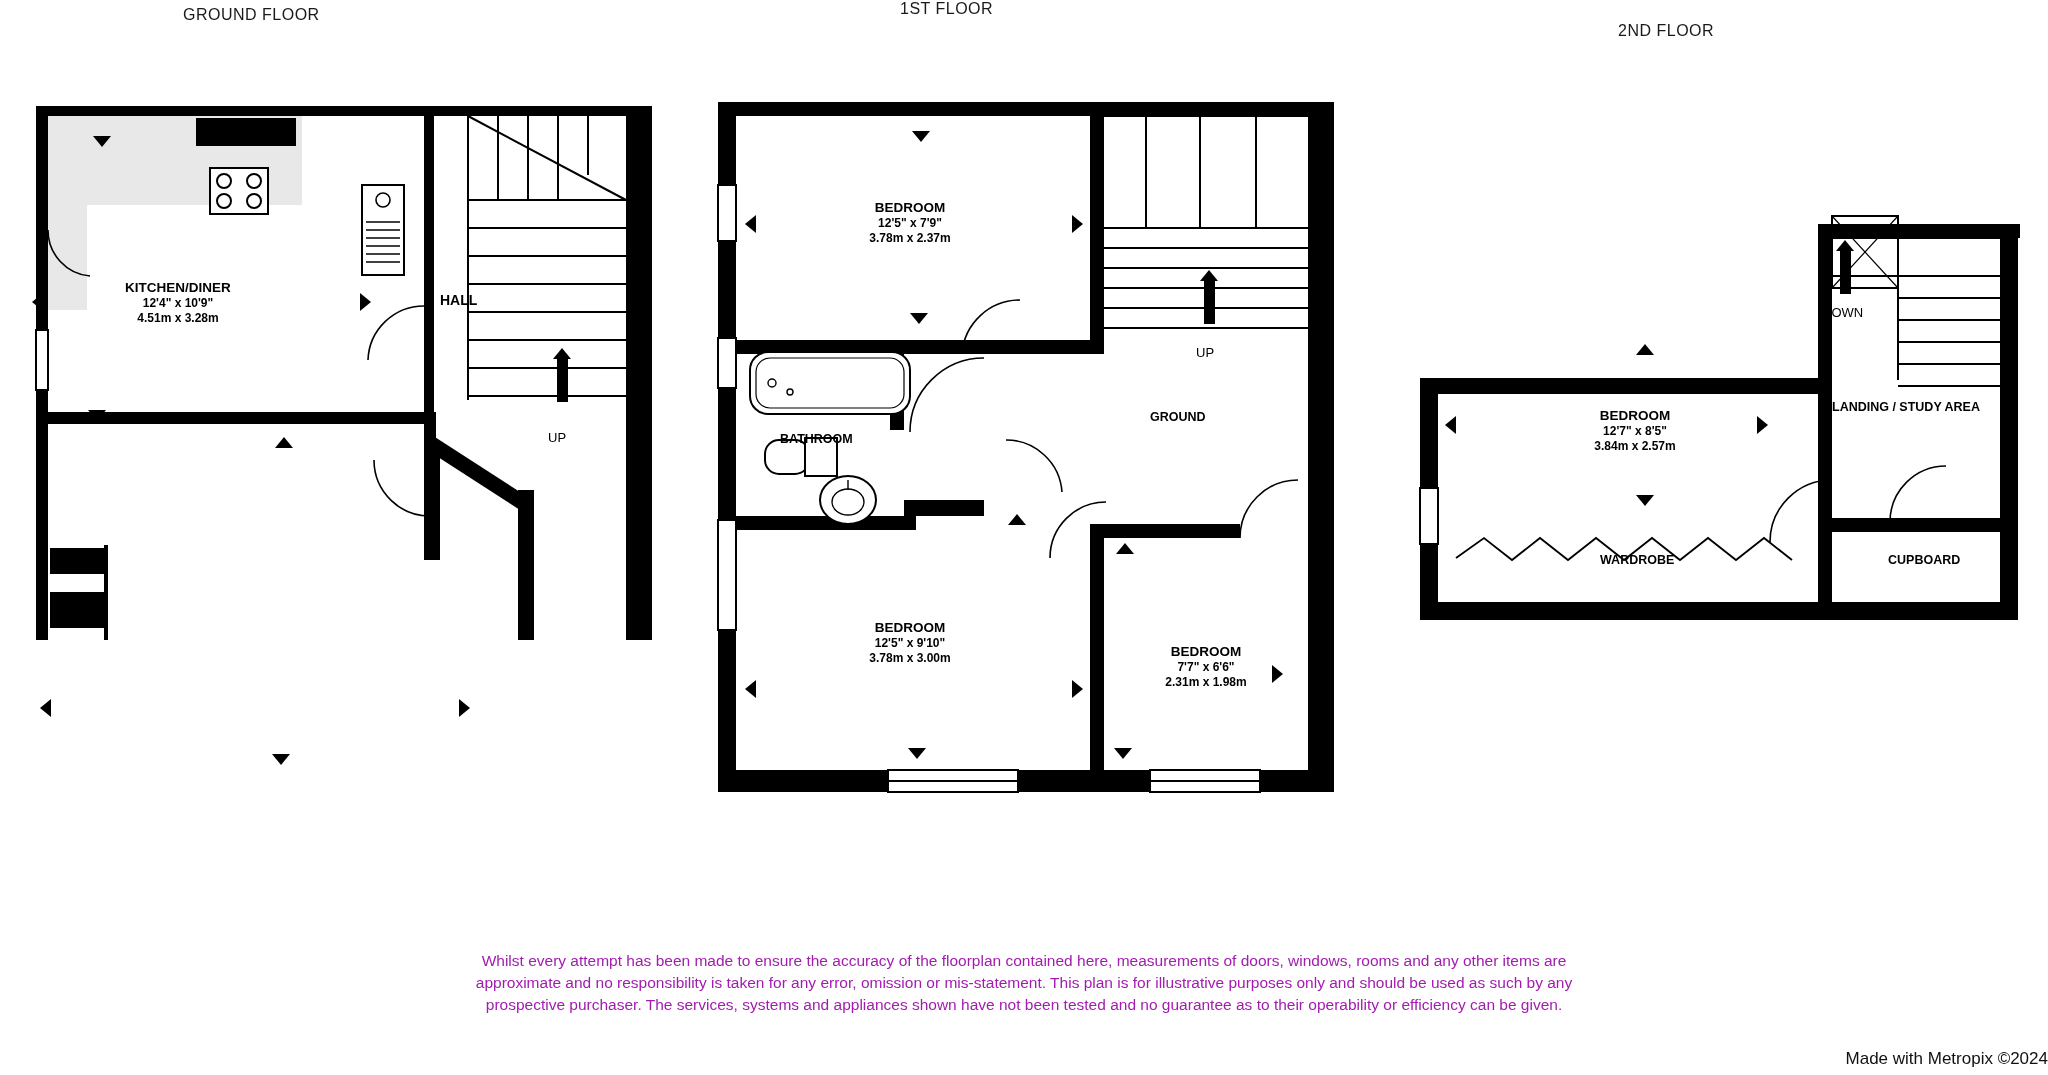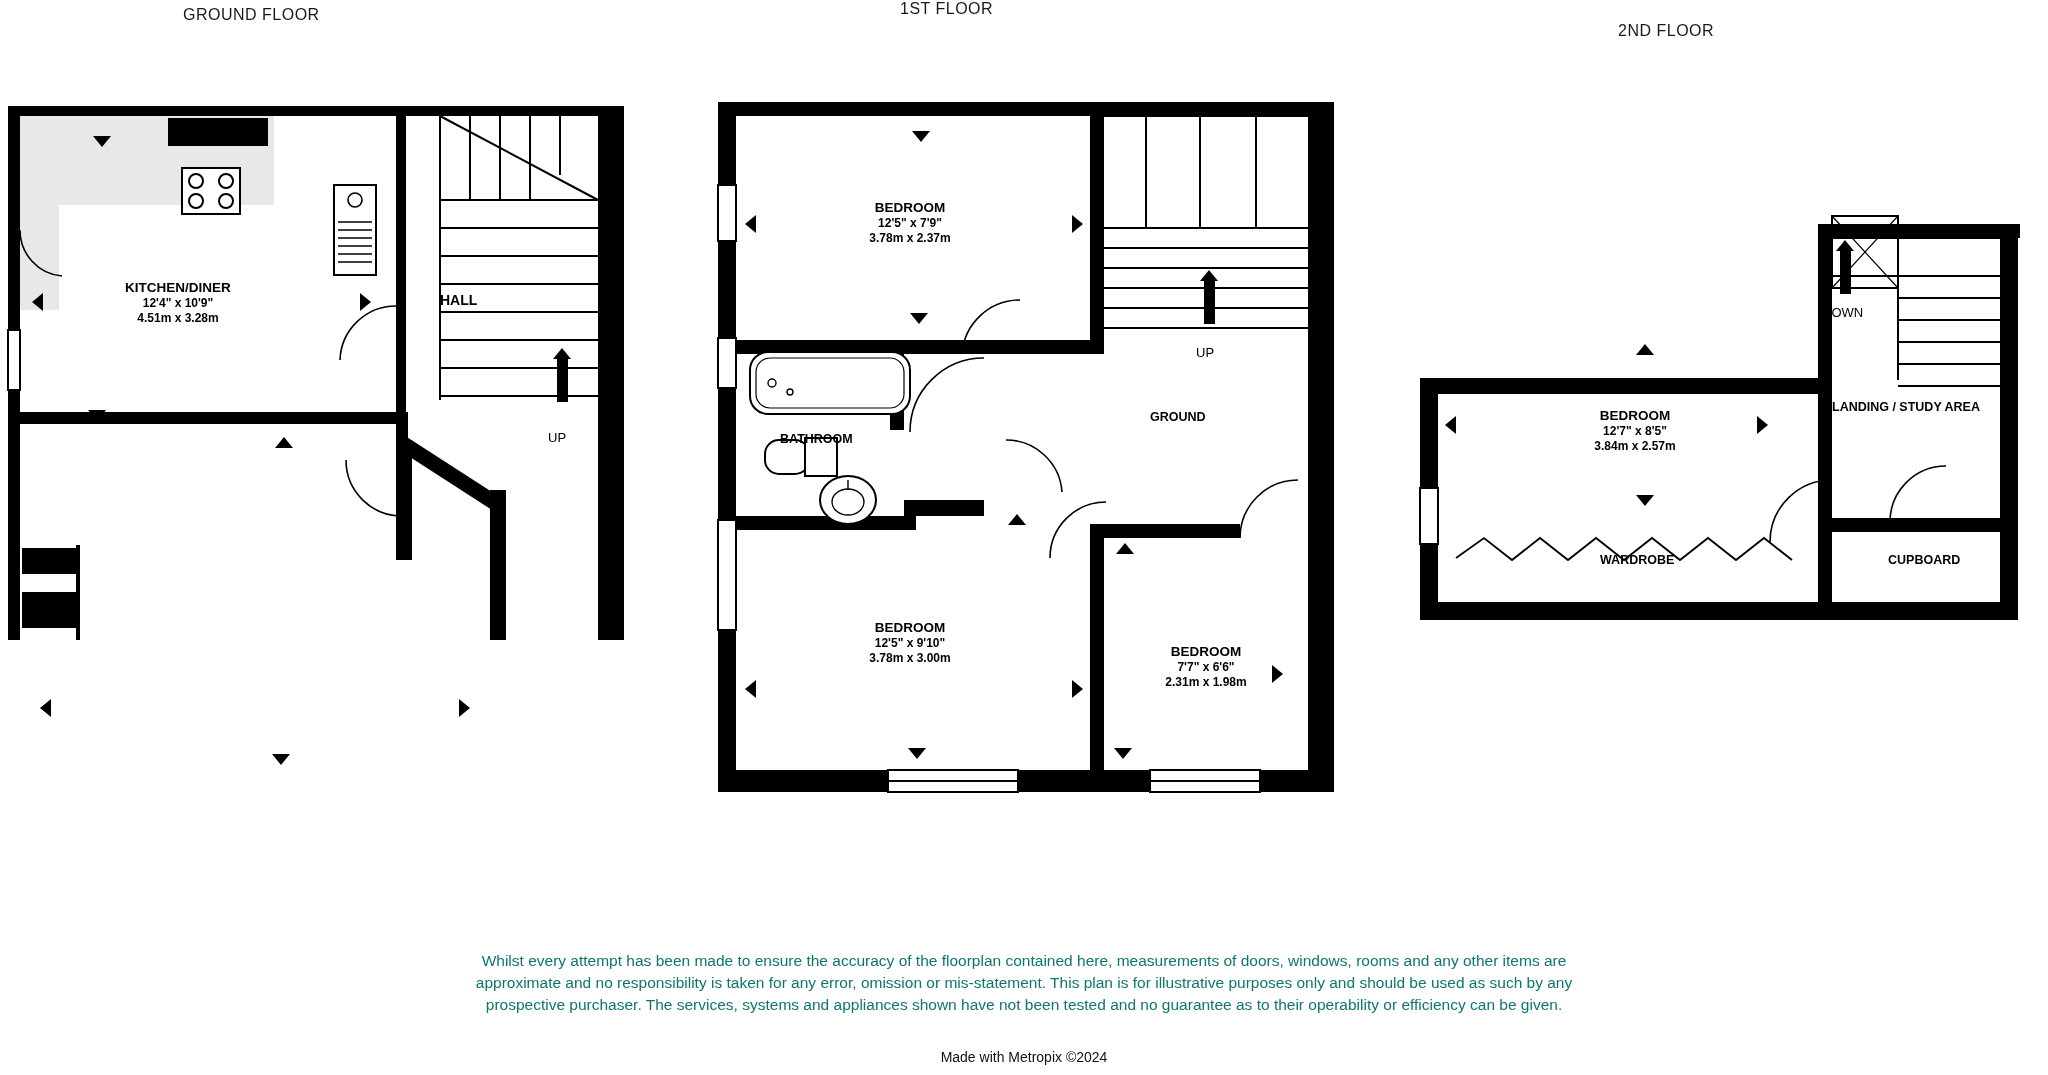--- a/index.html
+++ b/index.html
@@ -58,38 +58,38 @@
     position: absolute;
     background: #000;
   }
   .disclaimer {
     position: absolute;
     left: 0;
     width: 2048px;
     text-align: center;
     font-size: 15.5px;
     line-height: 1.42;
-    color: #0f766e;
+    color: #a21caf;
   }
   .metropix {
     position: absolute;
     left: 0;
     width: 2048px;
-    text-align: center;
-    font-size: 14px;
+    text-align: right;
+    font-size: 17px;
     color: #111;
   }
   svg { display: block; }
 </style>
 </head>
 <body>
 
 <div class="floor-title" style="left:183px; top:6px;">GROUND FLOOR</div>
 
-<div class="plan" style="left:0px; top:0px; width:640px; height:640px;">
+<div class="plan" style="left:0px; top:0px; width:640px; height:640px;padding-left:28px;">
   <svg width="640" height="640">
 
     <rect x="14" y="110" width="260" height="95" fill="#e8e8e8"></rect>
     <rect x="14" y="110" width="45" height="200" fill="#e8e8e8"></rect>
 
     <rect x="8" y="106" width="616" height="10" fill="#000"></rect>
     <rect x="8" y="106" width="12" height="700" fill="#000"></rect>
     <rect x="396" y="106" width="10" height="320" fill="#000"></rect>
     <rect x="598" y="106" width="26" height="694" fill="#000"></rect>
     <rect x="8" y="770" width="500" height="30" fill="#000"></rect>

